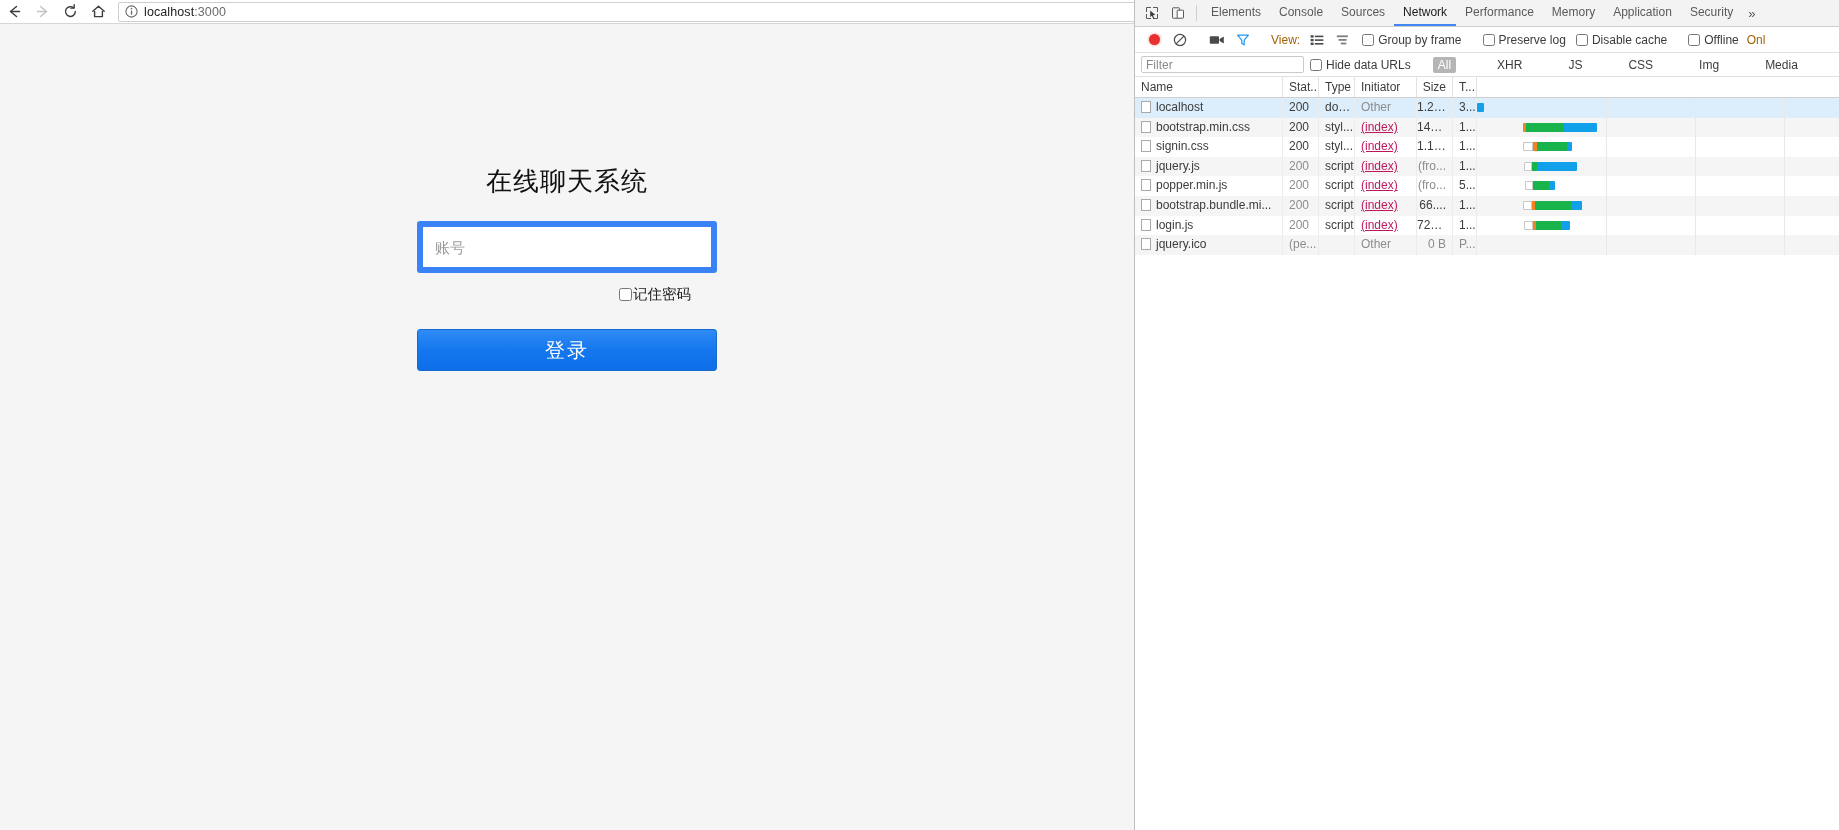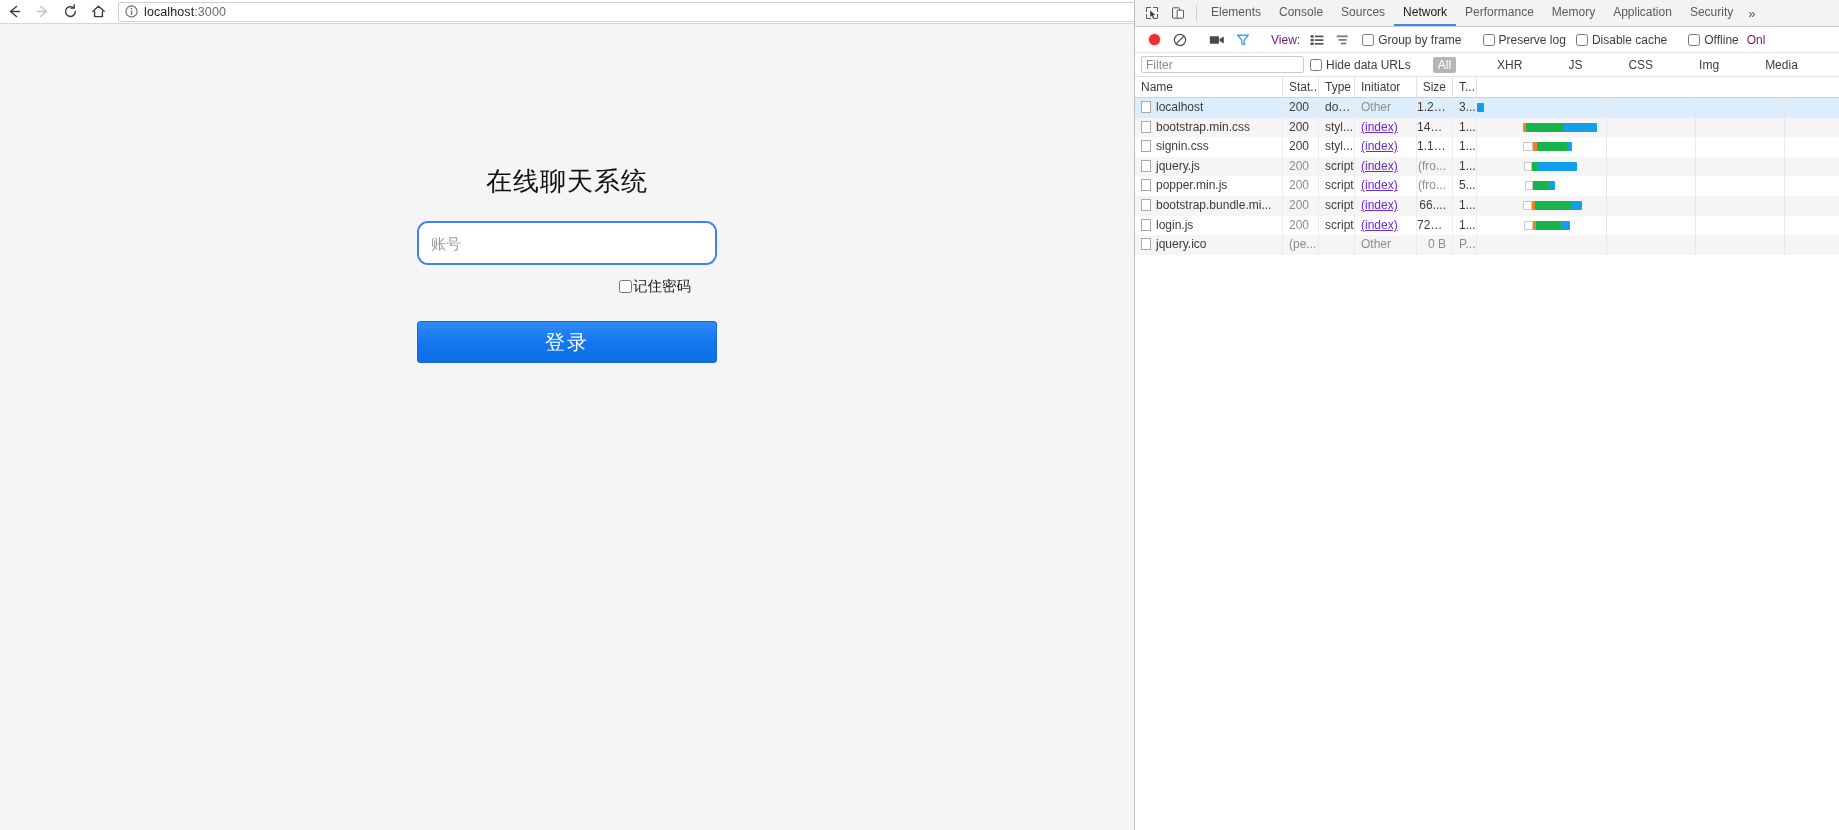--- a/index.html
+++ b/index.html
@@ -63,22 +63,22 @@
   }
   #login-title {
     font-size: 26px;
     color: #111;
     text-align: center;
     margin: 0 0 22px 0;
     font-weight: 400;
     letter-spacing: 1px;
   }
   .form-stack {
-    border: 2px solid #3b82f6;
-    border-radius: 11px;
+    border: 6px solid #3b82f6;
+    border-radius: 3px;
     background: #fff;
     overflow: hidden;
   }
   .form-stack input {
     display: block;
     width: 100%;
     height: 40px;
     border: none;
     outline: none;
     background: #fff;
@@ -167,21 +167,21 @@
 
   
   #dt-toolbar {
     height: 26px;
     border-bottom: 1px solid #e0e0e0;
     display: flex; align-items: center;
     background: #fff;
     padding-left: 6px;
     white-space: nowrap;
   }
-  #dt-toolbar .lbl { font-size: 12px; color: #701a75; margin: 0 4px; }
+  #dt-toolbar .lbl { font-size: 12px; color: #a16207; margin: 0 4px; }
   .cbx {
     display: inline-flex; align-items: center;
     margin: 0 4px 0 6px;
     font-size: 12px; color: #3c3c3c;
     white-space: nowrap;
   }
   .cbx input { width: 12px; height: 12px; margin: 0 4px 0 0; }
   .rec-dot {
     width: 11px; height: 11px; border-radius: 50%;
     background: #e8302f;
@@ -263,21 +263,21 @@
   .dt-row .col-size { text-align: right; padding-right: 6px; padding-left: 0; }
   .file-ico {
     display: inline-block;
     width: 10px; height: 12px;
     border: 1px solid #a9a9a9;
     background: #fff;
     vertical-align: -2px;
     margin-right: 5px;
   }
   .dim { color: #8c8c8c; }
-  .init-link { color: #6d28d9; text-decoration: underline; }
+  .init-link { color: #be185d; text-decoration: underline; }
   .col-wf-cell {
     flex: 1 1 auto;
     position: relative;
     border-right: none !important;
     padding: 0 !important;
   }
   .wf-grid {
     position: absolute; top: 0; bottom: 0;
     width: 1px; background: #e8e8e8;
   }

